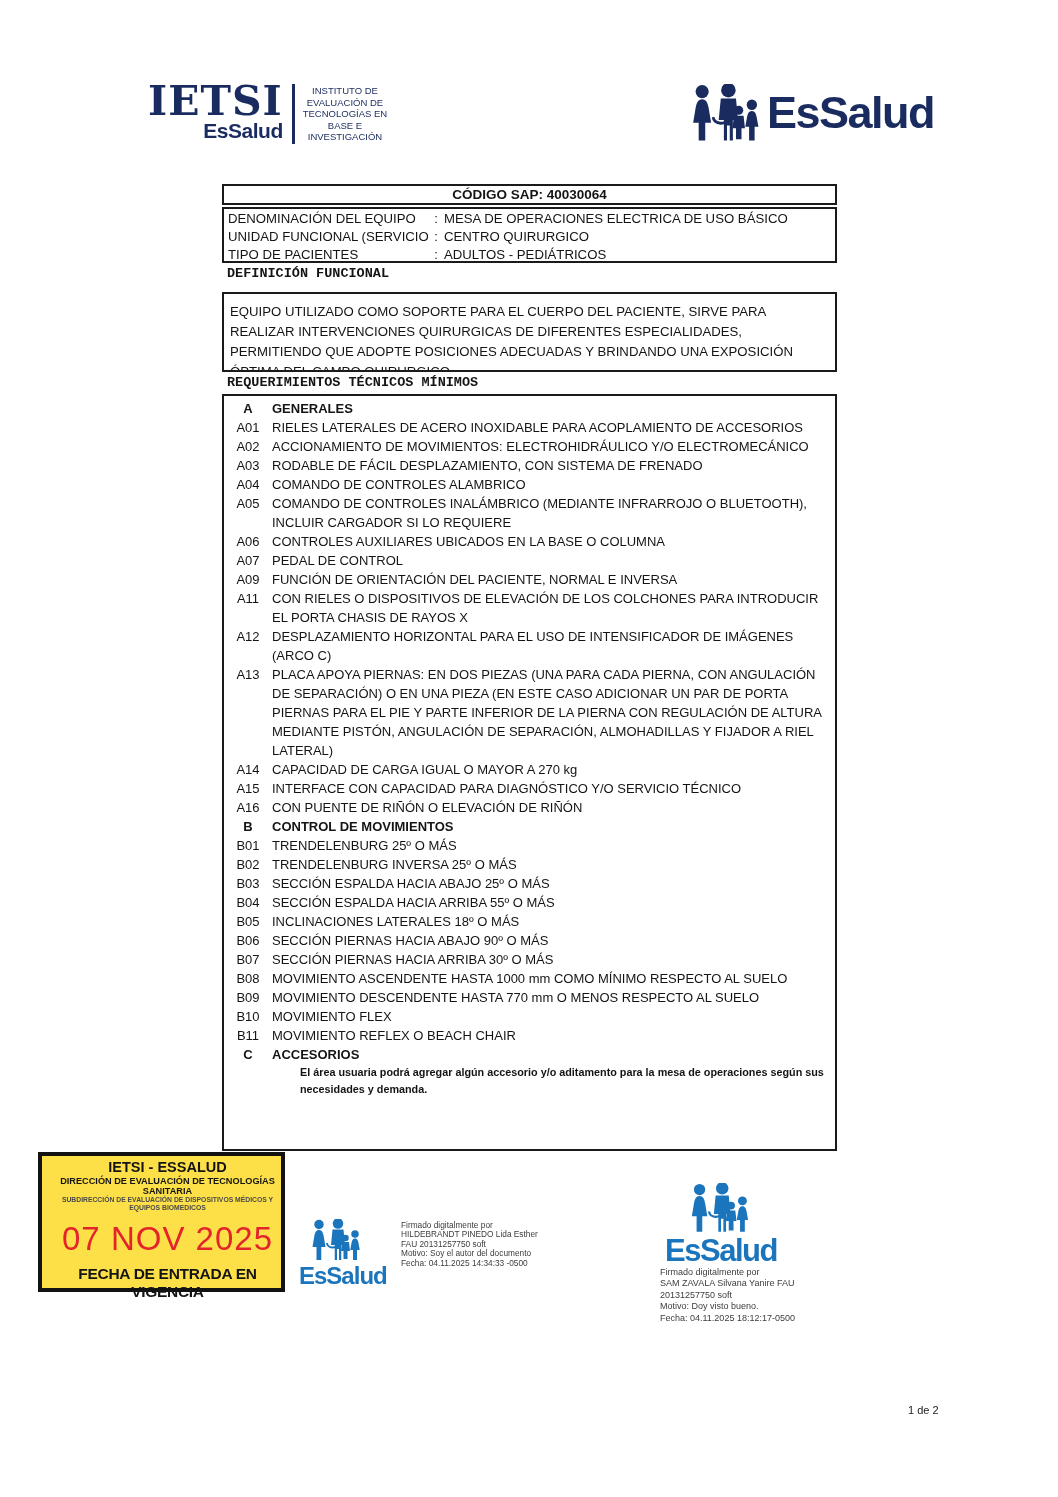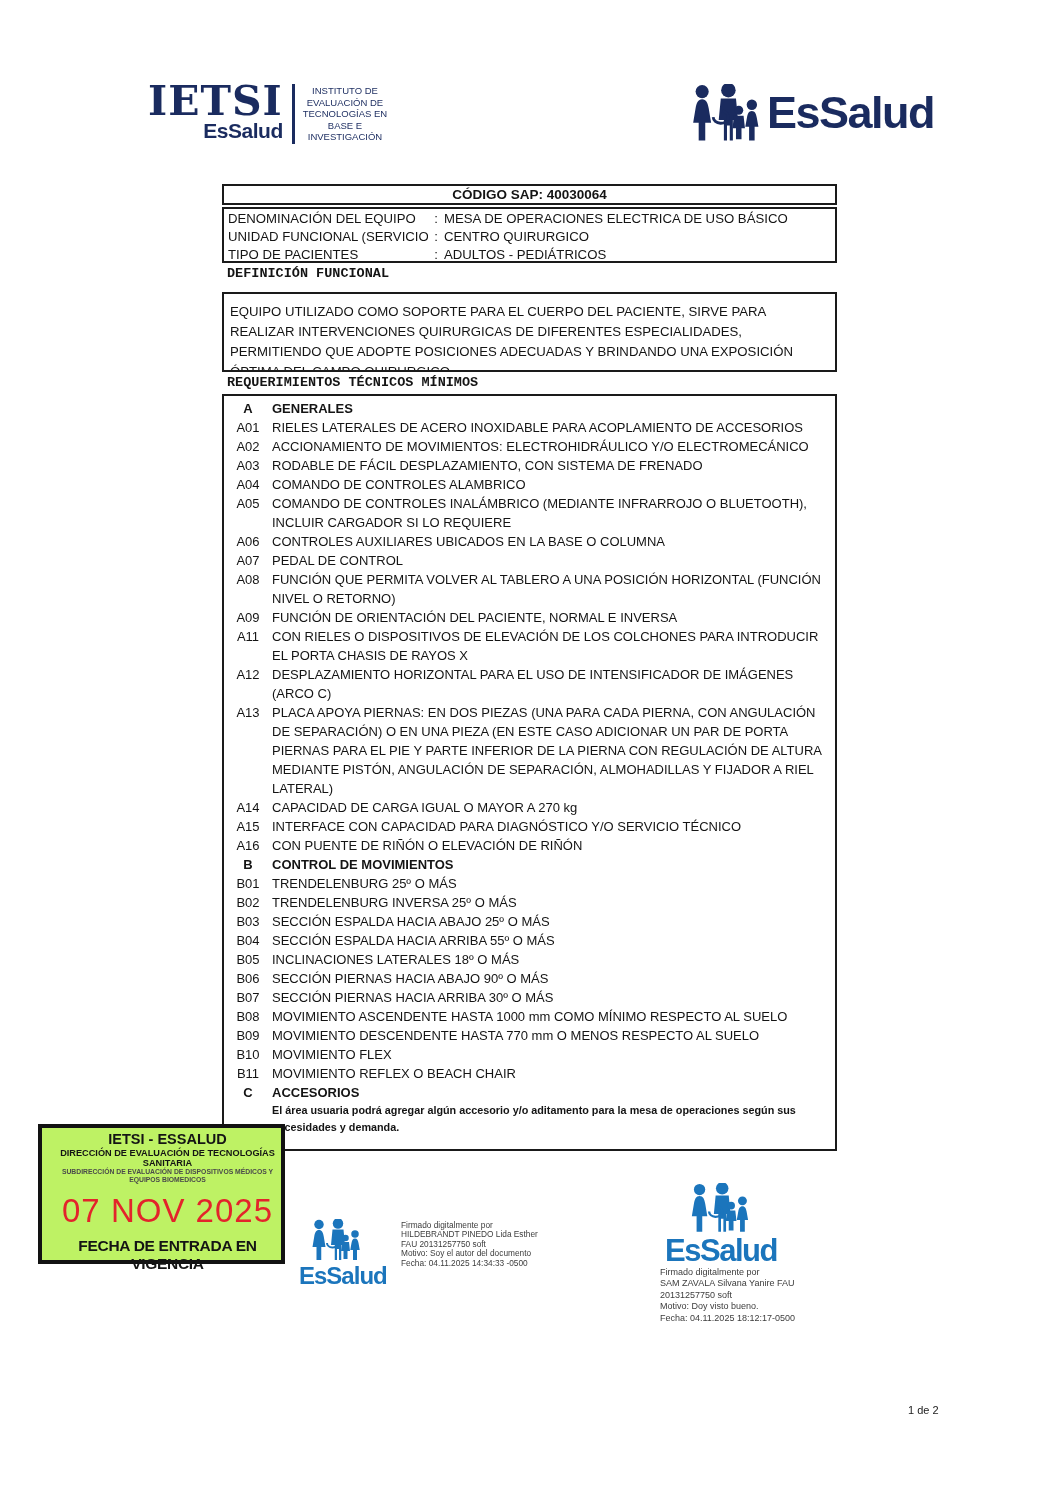--- a/index.html
+++ b/index.html
@@ -38,27 +38,27 @@
 
   .section-heading{position:absolute;left:227px;font-weight:bold;font-size:13.5px;font-family:Liberation Mono, monospace;}
   .def-heading{top:266px;}
   .def-box{top:292px;height:80px;padding:8px 10px 0 6px;font-size:13.2px;line-height:20px;overflow:hidden;}
   .req-heading{top:375px;}
   .req-box{top:394px;height:757px;padding-top:3px;overflow:hidden;}
   .req-row{display:flex;font-size:13px;line-height:19px;}
   .req-code{width:48px;flex:none;text-align:center;}
   .req-text{flex:1;padding-right:5px;}
   .req-row.section{font-weight:bold;}
-  .req-row.note{font-weight:bold;font-size:10.8px;line-height:16.5px;}
+  .req-row.note{font-weight:bold;font-size:10.8px;line-height:16.5px;padding-left:28px;}
 
   
   .stamp-box{
-    position:absolute;left:38px;top:1124px;width:247px;height:140px;
+    position:absolute;left:38px;top:1152px;width:247px;height:140px;
     border:4px solid #121212;display:flex;flex-direction:column;align-items:center;
-    text-align:center;padding:3px 2px 5px 14px;background:#bef264;
+    text-align:center;padding:3px 2px 5px 14px;background:#fde047;
   }
   .stamp-title{font-size:14.5px;font-weight:bold;line-height:17px;}
   .stamp-dir{font-size:9.2px;font-weight:bold;line-height:10px;}
   .stamp-subdir{font-size:6.8px;font-weight:bold;color:#4a4a4a;line-height:8px;}
   .stamp-date{font-size:33px;font-weight:normal;color:var(--red);margin:8px 0 7px 0;letter-spacing:1px;text-align:center;}
   .stamp-vigencia{font-size:15.5px;font-weight:bold;letter-spacing:-0.3px;margin-top:auto;}
 
   .signature-1{position:absolute;left:299px;top:1219px;display:flex;}
   .sig-logo{color:var(--blue);text-align:center;}
   .signature-1 .sig-logo{width:76px;}
@@ -180,24 +180,20 @@
       <div class="req-row item">
         <span class="req-code">A06</span>
         <span class="req-text">CONTROLES AUXILIARES UBICADOS EN LA BASE O COLUMNA</span>
       </div>
 
       <div class="req-row item">
         <span class="req-code">A07</span>
         <span class="req-text">PEDAL DE CONTROL</span>
       </div>
 
-      <div class="req-row item">
-        <span class="req-code">A08</span>
-        <span class="req-text">FUNCIÓN QUE PERMITA VOLVER AL TABLERO A UNA POSICIÓN HORIZONTAL (FUNCIÓN NIVEL O RETORNO)</span>
-      </div>
 
       <div class="req-row item">
         <span class="req-code">A09</span>
         <span class="req-text">FUNCIÓN DE ORIENTACIÓN DEL PACIENTE, NORMAL E INVERSA</span>
       </div>
 
 
       <div class="req-row item">
         <span class="req-code">A11</span>
         <span class="req-text">CON RIELES O DISPOSITIVOS DE ELEVACIÓN DE LOS COLCHONES PARA INTRODUCIR EL PORTA CHASIS DE RAYOS X</span>

